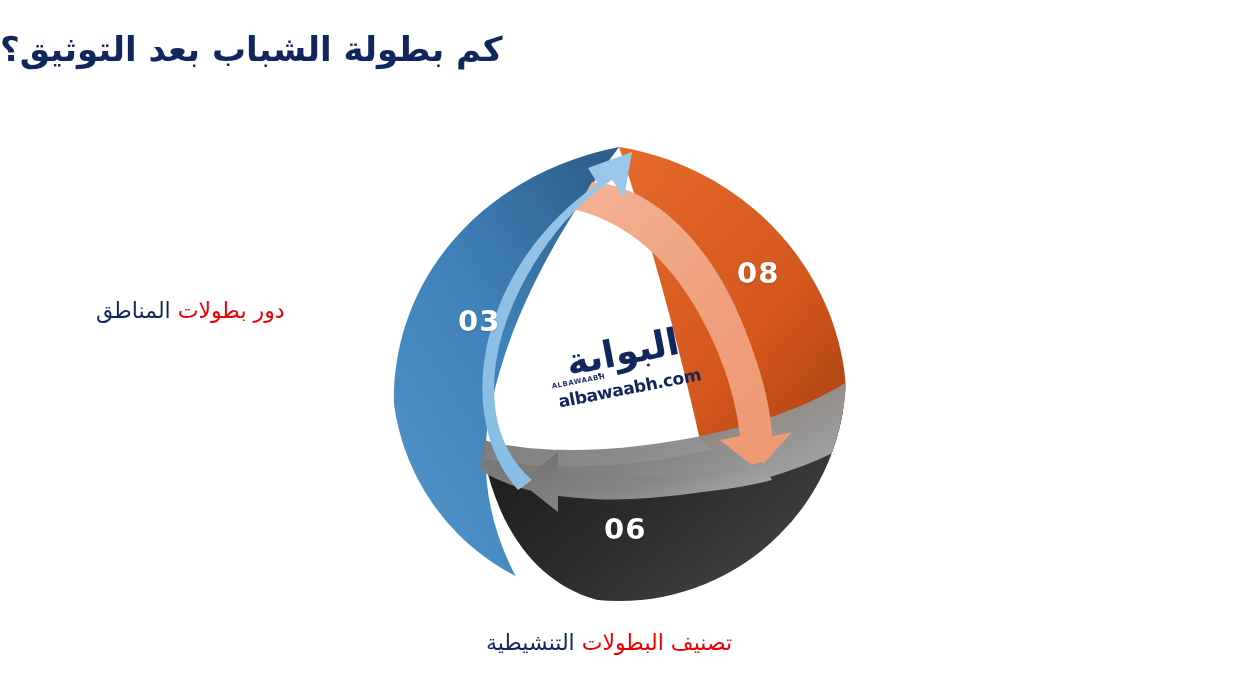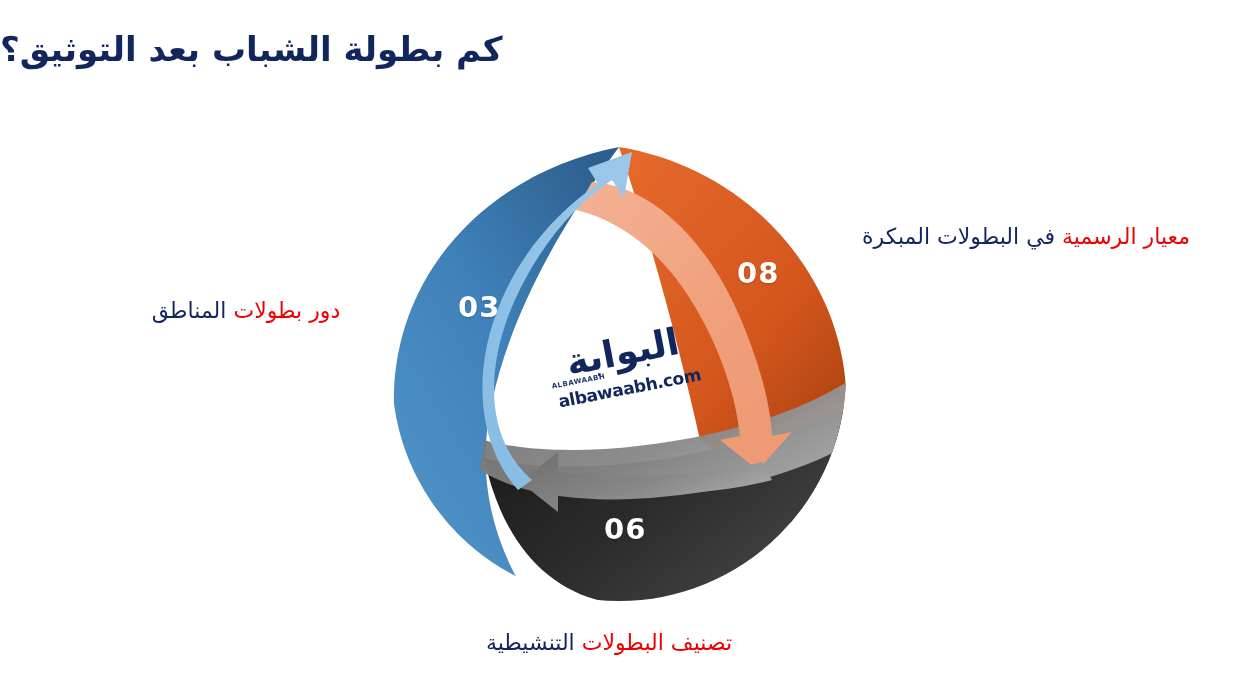--- a/index.html
+++ b/index.html
@@ -60,21 +60,21 @@
     font-size: 29px;
     font-weight: bold;
     color: #ffffff;
     direction: ltr;
     letter-spacing: 1px;
     text-shadow: 0 1px 2px rgba(0,0,0,.18);
     user-select: none;
   }
   .num-01 { left: 737px; top: 256px; }
   .num-02 { left: 604px; top: 512px; }
-  .num-03 { left: 458px; top: 290px; }
+  .num-03 { left: 458px; top: 304px; }
 
   
   .label {
     position: absolute;
     direction: rtl;
     font-size: 22px;
     line-height: 1.35;
     font-weight: normal;
   }
   .label .red  { color: #ee0000; }
@@ -83,21 +83,21 @@
   .label-01 {
     right: 22px;
     top: 222px;
     width: 390px;
     text-align: center;
   }
   .label-03 {
     left: 96px;
     top: 296px;
     width: 300px;
-    text-align: center;
+    text-align: left;
   }
   .label-02 {
     left: 0px;
     top: 628px;
     width: 1218px;
     text-align: center;
   }
 
   
   .watermark {
@@ -251,23 +251,20 @@
                C 92 240, 100 306, 138 350 Z" fill="url(#gLBlue)"></path>
     </svg>
   </div>
 
   <div class="seg-num num-01">08</div>
 
   <div class="seg-num num-02">06</div>
 
   <div class="seg-num num-03">03</div>
 
-  <div class="label label-01">
-    <span class="red">معيار الرسمية</span><span class="navy"> في البطولات المبكرة</span>
-  </div>
 
   <div class="label label-03">
     <span class="red">دور بطولات</span><span class="navy"> المناطق</span>
   </div>
 
   <div class="label label-02">
     <span class="red">تصنيف البطولات</span><span class="navy"> التنشيطية</span>
   </div>
 
   <div class="watermark">

